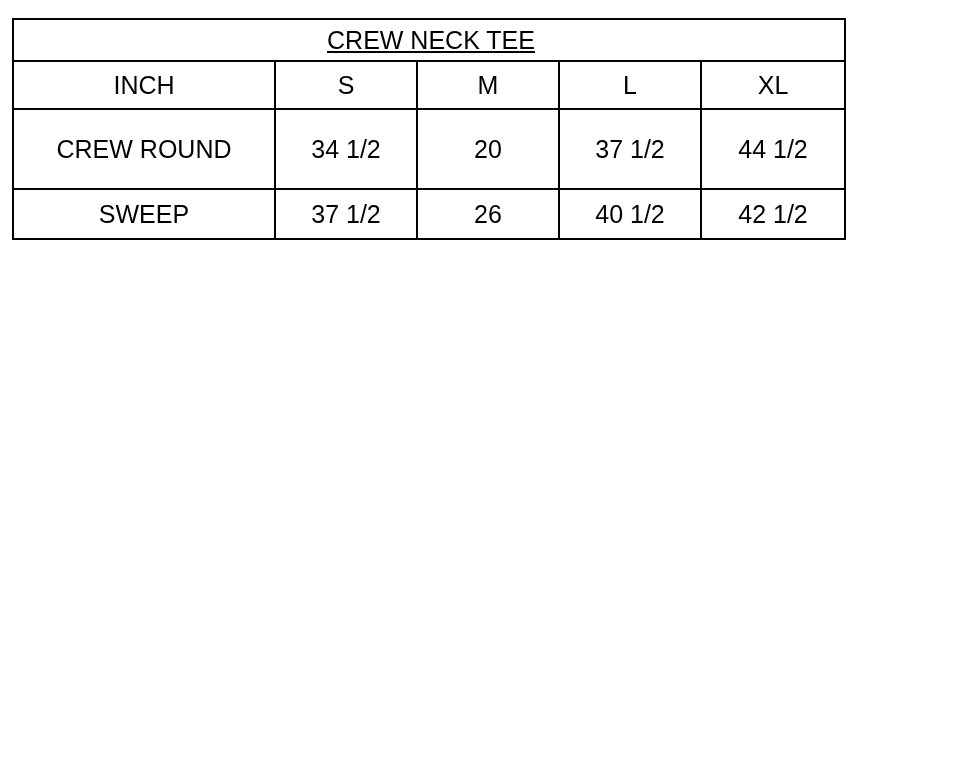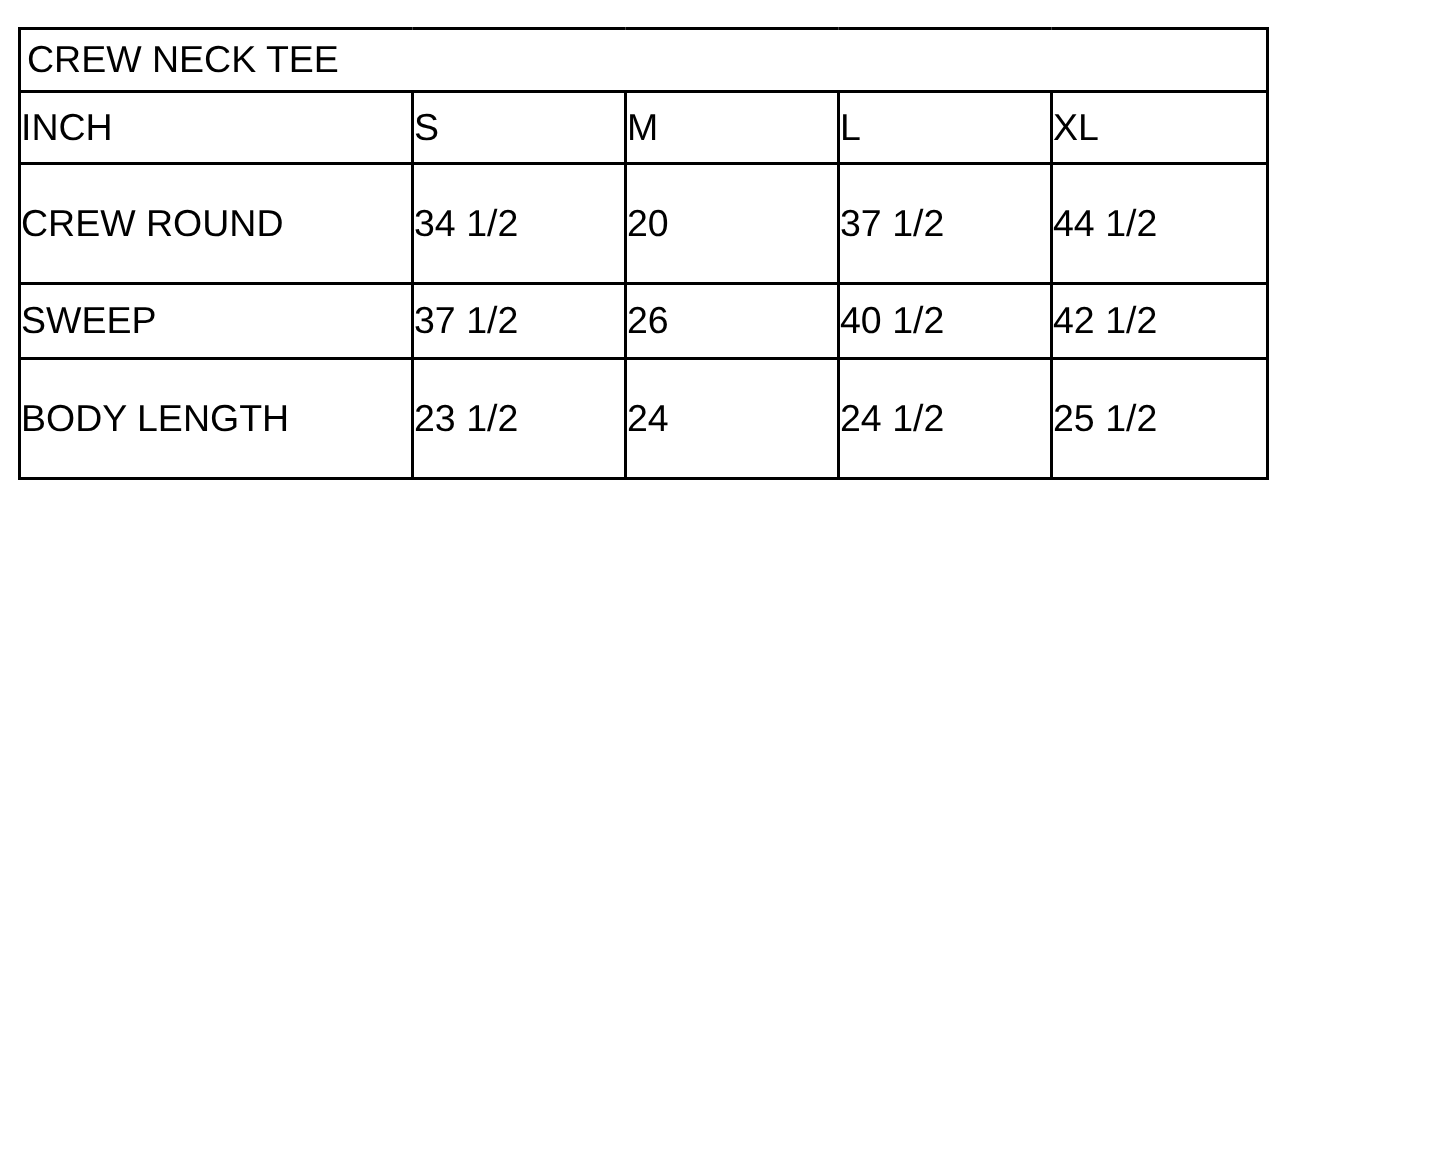--- a/index.html
+++ b/index.html
@@ -20,40 +20,41 @@
     top: 18px;
     width: 832px;
   }
   table.size-chart {
     border-collapse: collapse;
     table-layout: fixed;
     width: 832px;
   }
   table.size-chart td {
     border: 2px solid #000000;
-    text-align: left;
+    text-align: center;
     vertical-align: middle;
     font-size: 25px;
     font-weight: 400;
     padding: 0;
     line-height: 1.2;
   }
   
   col.c-label { width: 262px; }
   col.c-size  { width: 142px; }
   col.c-size2 { width: 142px; }
   col.c-size3 { width: 142px; }
   col.c-size4 { width: 144px; }
 
   .title-cell {
     text-align: left;
     font-weight: bold;
     font-size: 25px;
     padding-left: 4px !important;
     height: 40px;
+    text-decoration: underline;
   }
   .header-row td { height: 46px; }
   .tall-row td { height: 78px; }
   .short-row td { height: 48px; }
 </style>
 </head>
 <body>
 
 <div class="sheet">
   <table class="size-chart">
@@ -82,22 +83,15 @@
         <td>37 1/2</td>
         <td>44 1/2</td>
       </tr>
       <tr class="short-row">
         <td>SWEEP</td>
         <td>37 1/2</td>
         <td>26</td>
         <td>40 1/2</td>
         <td>42 1/2</td>
       </tr>
-      <tr class="tall-row">
-        <td>BODY LENGTH</td>
-        <td>23 1/2</td>
-        <td>24</td>
-        <td>24 1/2</td>
-        <td>25 1/2</td>
-      </tr>
     </tbody>
   </table>
 </div>
 
 </body></html>

